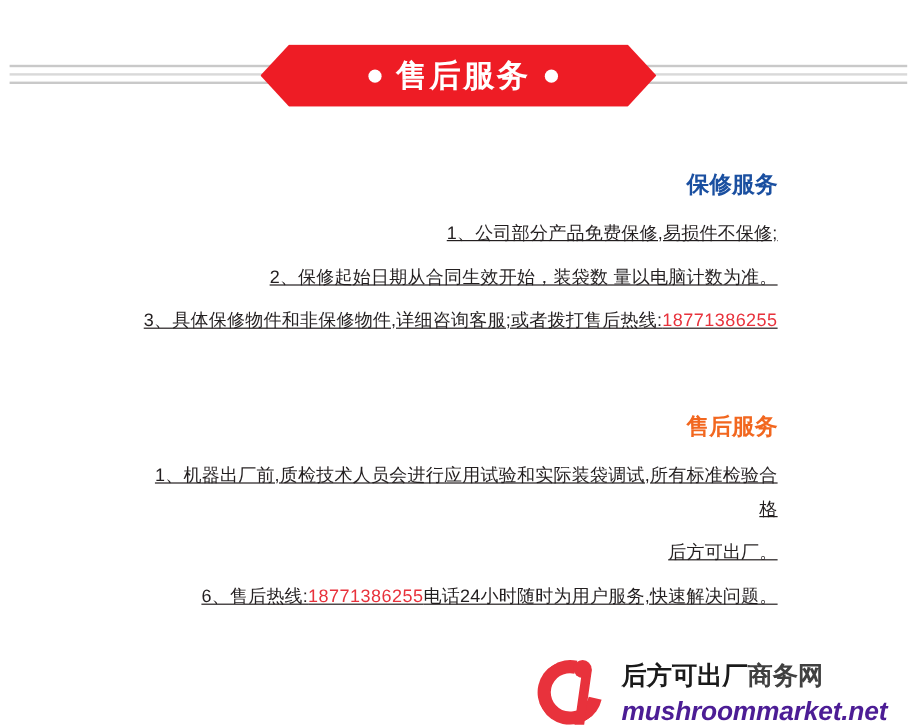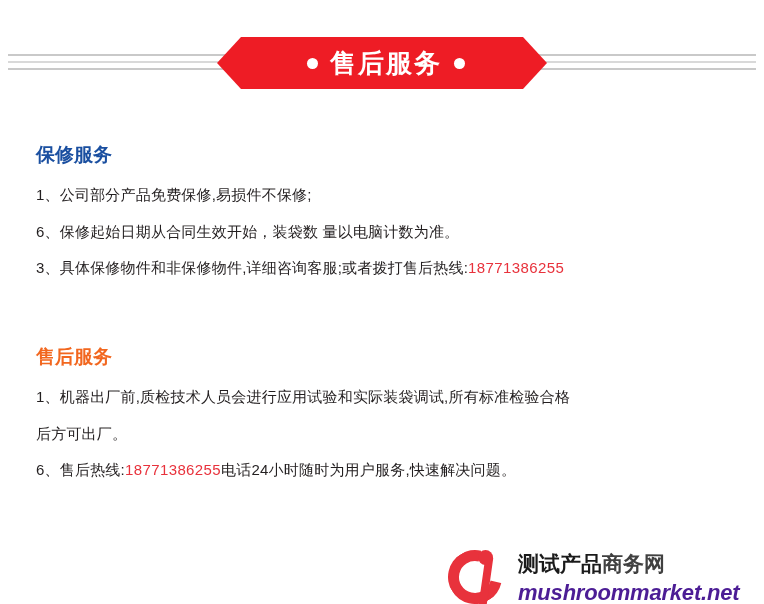--- a/index.html
+++ b/index.html
@@ -69,41 +69,43 @@
   }
   .dot {
     width: 11px; height: 11px;
     border-radius: 50%;
     background: #ffffff;
     flex: 0 0 auto;
   }
 
   
   .content {
-    padding: 0 36px;
+    padding: 0 116px;
+    text-align: right;
   }
   .section { margin-top: 34px; }
   .section.warranty { margin-top: 42px; }
   .section.aftersale { margin-top: 64px; }
 
   .sec-title {
     font-size: 19px;
     font-weight: bold;
     margin: 0 0 14px 0;
     line-height: 1.2;
   }
   .sec-title.blue { color: #1a4fa0; }
   .sec-title.orange { color: #f2671f; }
 
   .item {
     font-size: 15px;
     color: #231f20;
     line-height: 1.85;
     margin: 0 0 9px 0;
     letter-spacing: 0.2px;
+    text-decoration: underline;
   }
   .phone {
     color: #e8323c;
     letter-spacing: 0.4px;
   }
   .phone.u { text-decoration: none; }
 
   
   .footer {
     position: absolute;
@@ -185,38 +187,38 @@
       <span class="banner-title">售后服务</span>
       <span class="dot"></span>
     </div>
   </div>
 
   <div class="content">
 
     <div class="section warranty">
       <div class="sec-title blue">保修服务</div>
       <p class="item">1、公司部分产品免费保修,易损件不保修;</p>
-      <p class="item">6、保修起始日期从合同生效开始，装袋数 量以电脑计数为准。</p>
+      <p class="item">2、保修起始日期从合同生效开始，装袋数 量以电脑计数为准。</p>
       <p class="item"><span>3、具体保修物件和非保修物件,详细咨询客服;或者拨打售后热线:</span><span class="phone">18771386255</span></p>
     </div>
 
     <div class="section aftersale">
       <div class="sec-title orange">售后服务</div>
       <p class="item">1、机器出厂前,质检技术人员会进行应用试验和实际装袋调试,所有标准检验合格</p>
       <p class="item">后方可出厂。</p>
       <p class="item"><span>6、售后热线:</span><span class="phone u">18771386255</span><span>电话24小时随时为用户服务,快速解决问题。</span></p>
     </div>
 
   </div>
 
   <div class="footer">
     <div class="logo-mark">
       <div class="c-shape"></div>
       <div class="stem"></div>
       <div class="ball"></div>
     </div>
     <div class="logo-text">
-      <div class="logo-cn"><span class="blk">测试产品</span><span class="red">商务网</span></div>
+      <div class="logo-cn"><span class="blk">后方可出厂</span><span class="red">商务网</span></div>
       <div class="logo-en">mushroommarket.net</div>
     </div>
   </div>
 
 </div>
 
 </body></html>

